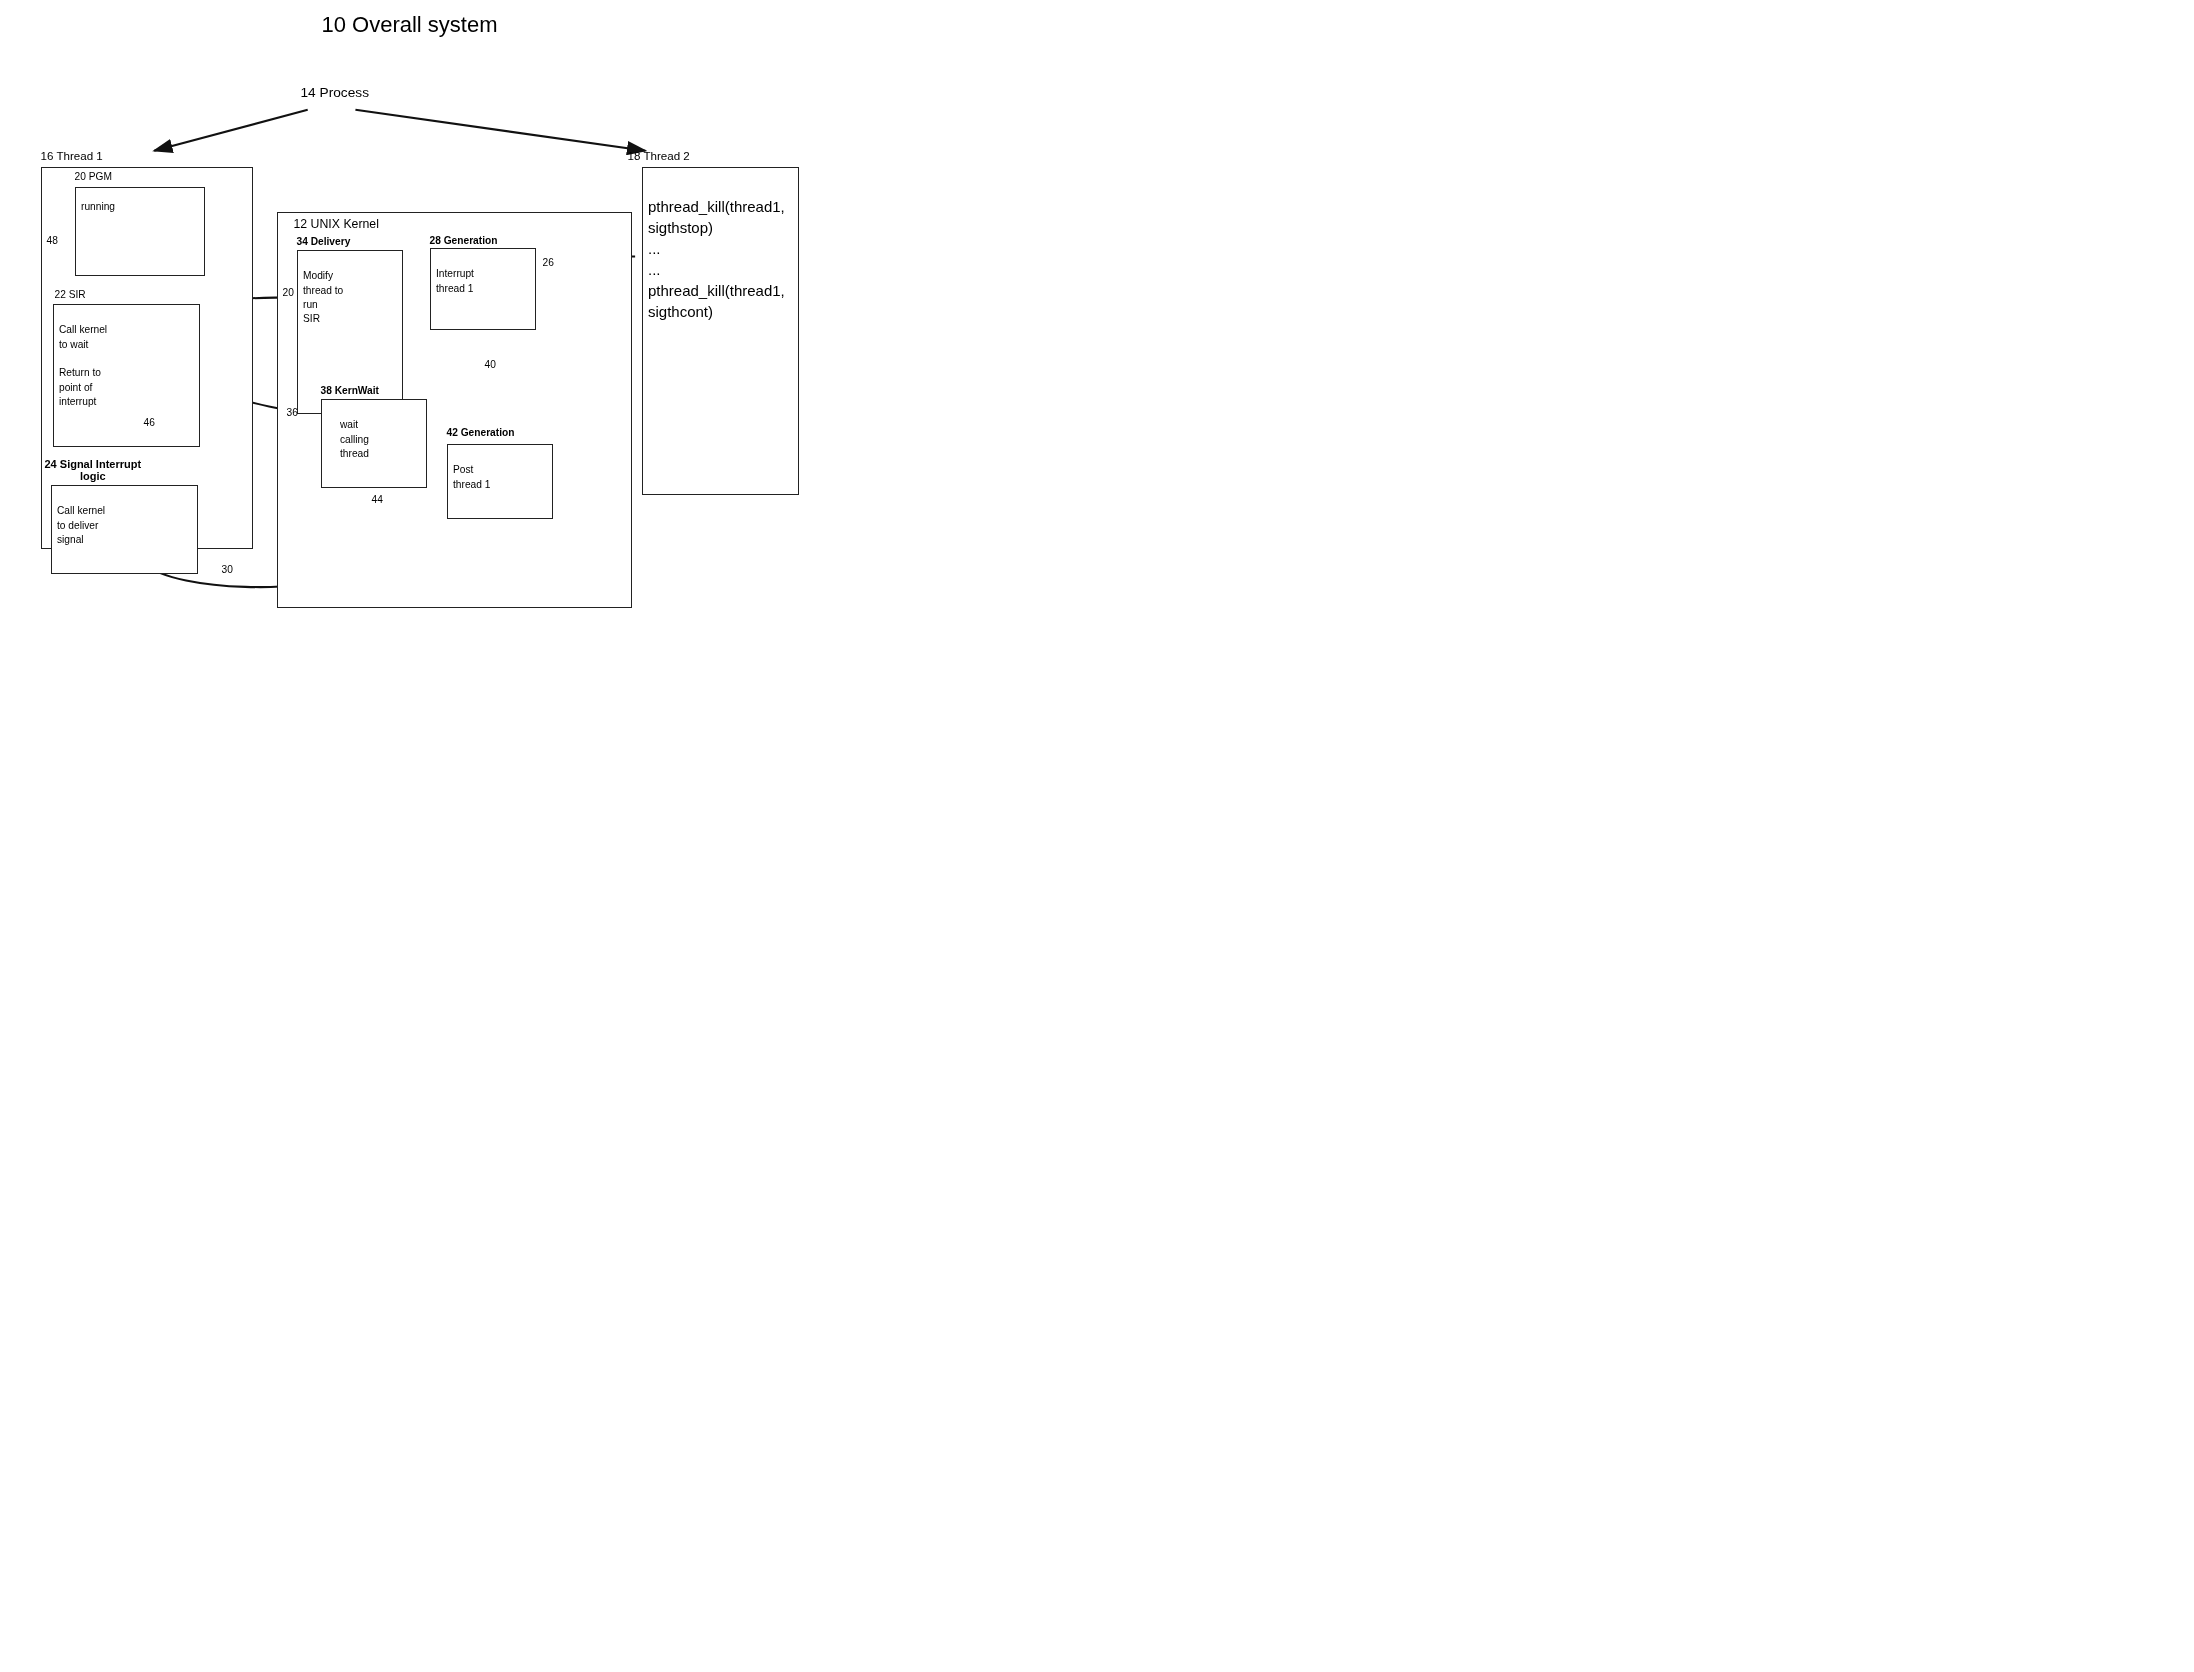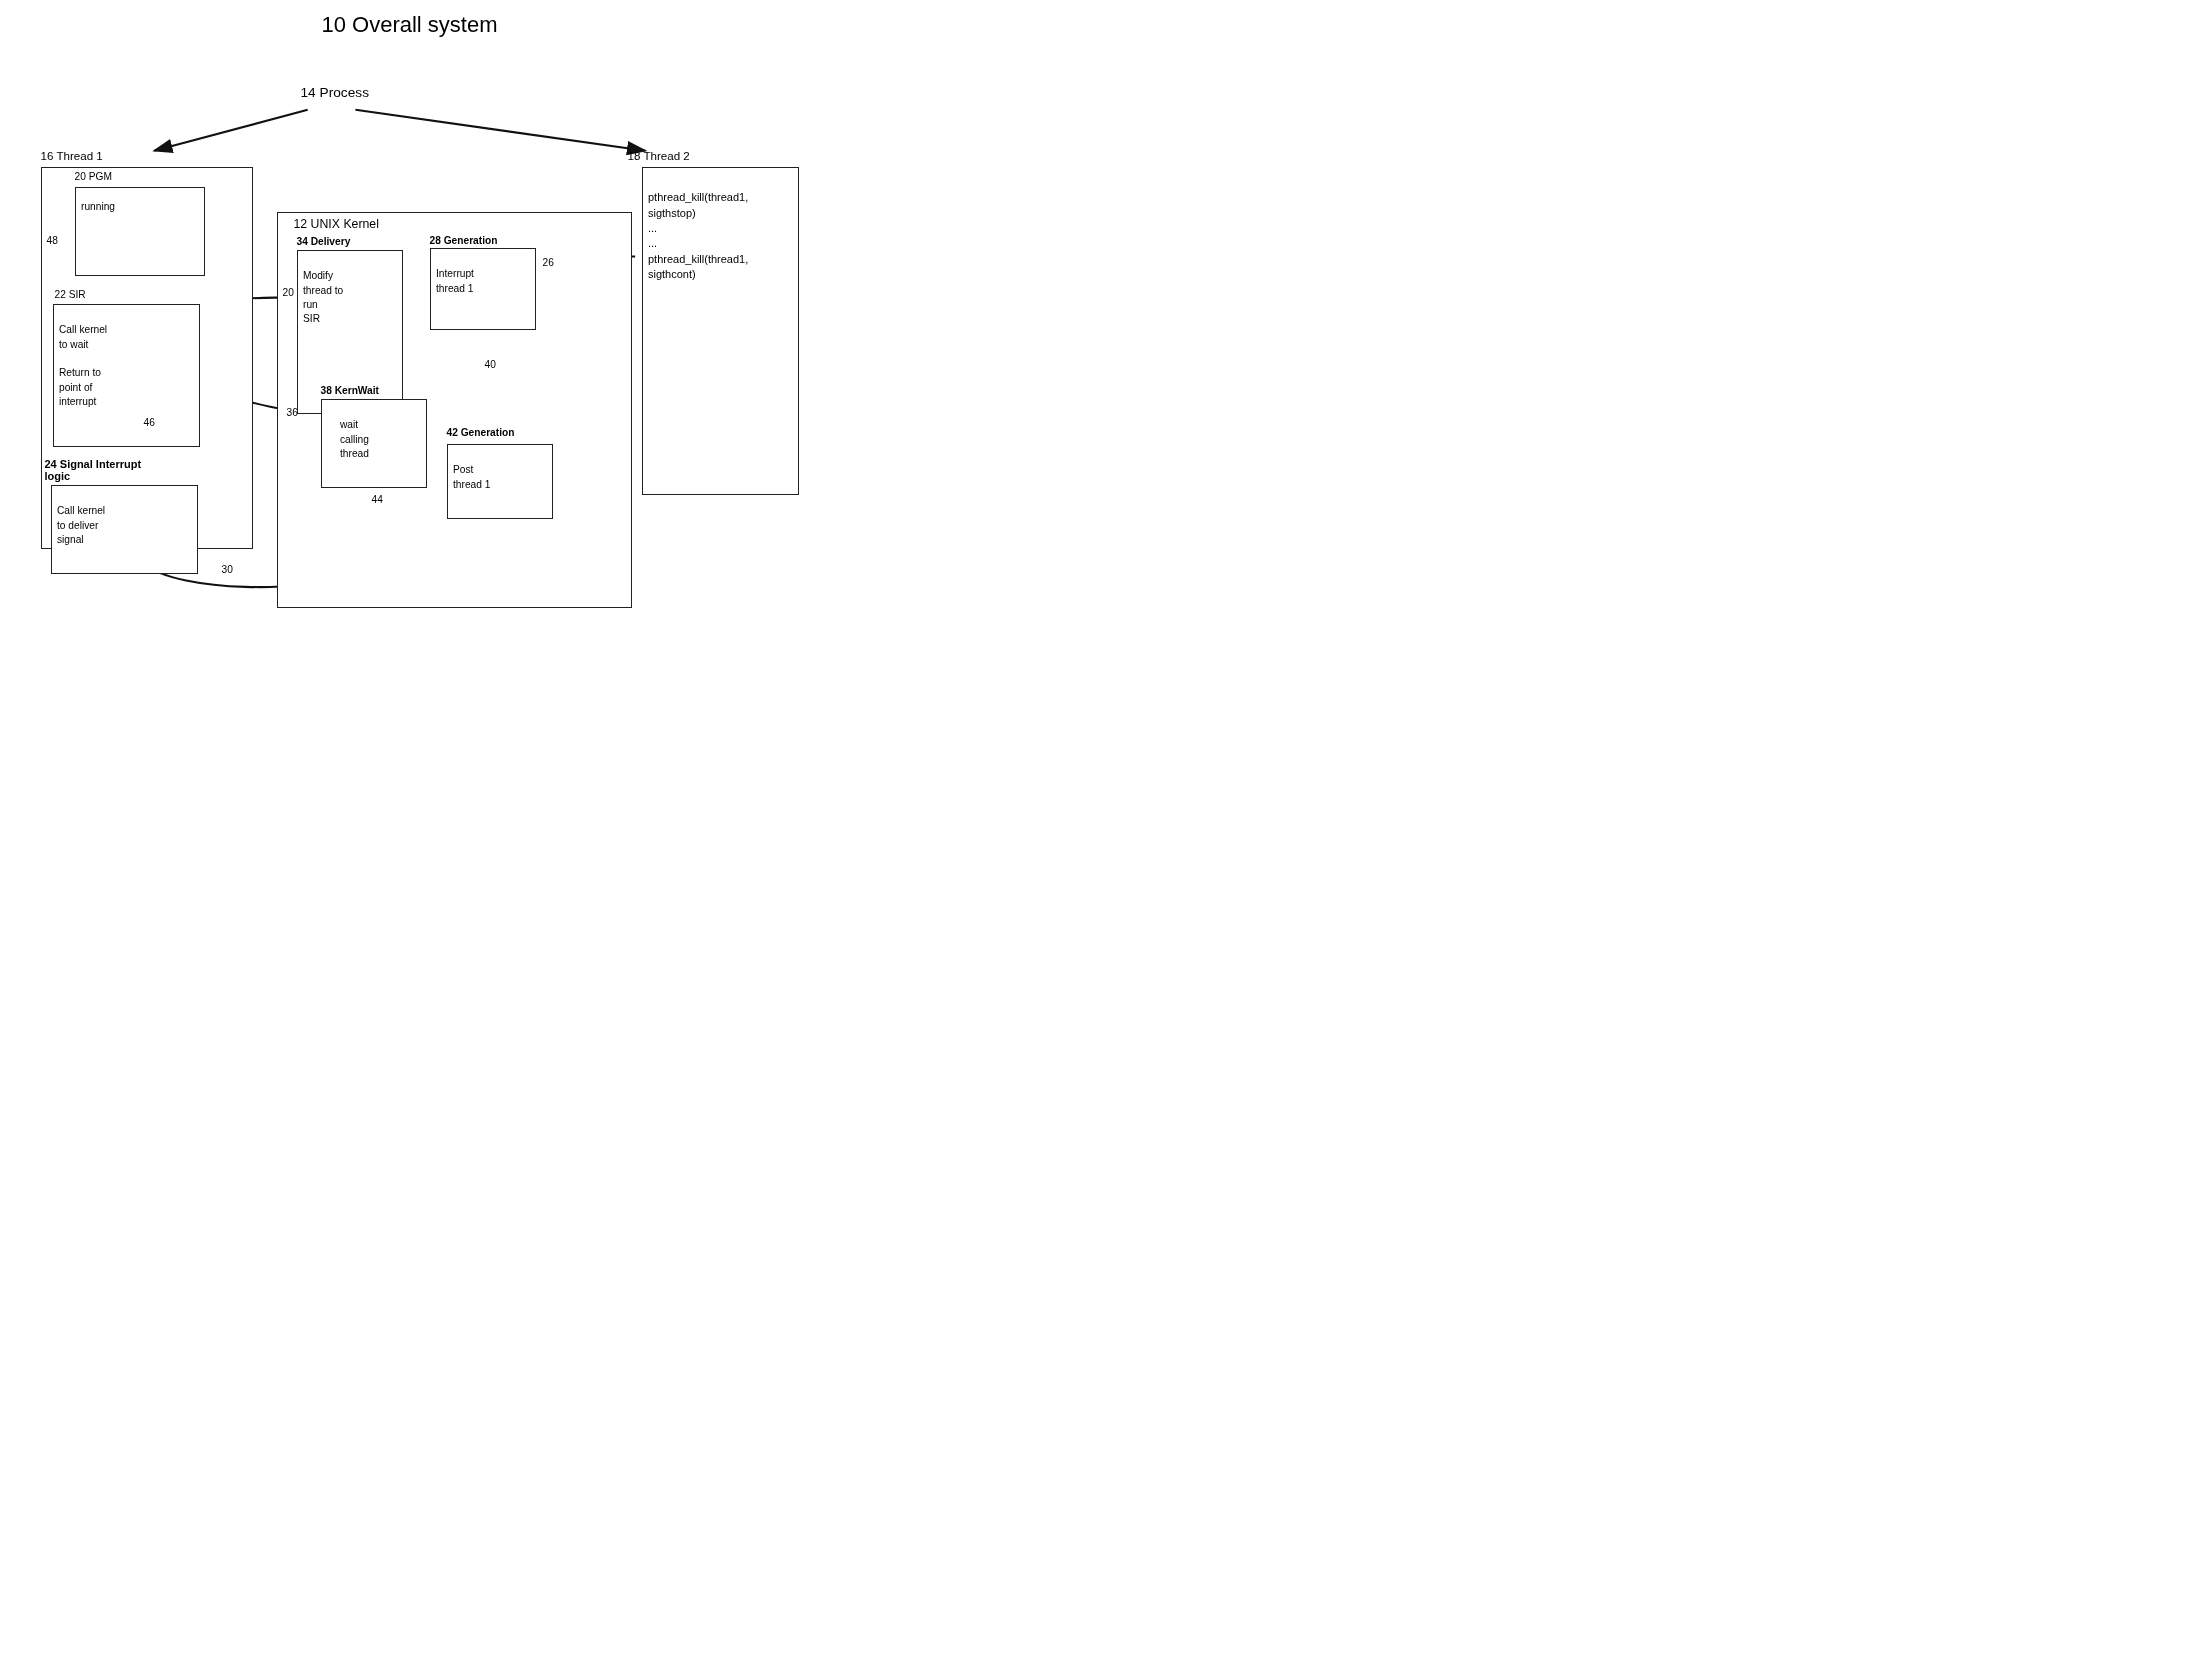--- a/index.html
+++ b/index.html
@@ -23,20 +23,21 @@
       height: 573px;
       margin: 0 auto;
     }
     .box {
       position: absolute;
       border: 1.4px solid #222;
       background: #fff;
     }
     .box-label-bold {
       font-weight: bold;
+      text-align: center;
     }
     
     .label {
       position: absolute;
       font-size: 10.2px;
       white-space: nowrap;
     }
     
     .num {
       position: absolute;
@@ -193,21 +194,21 @@
   <div class="box" style="left:440px; top:399px; width:106px; height:75px;">
     <div class="inner-text" style="white-space:pre-line;">
       <span>Post
 thread 1</span>
     </div>
   </div>
 
   <div class="num" style="left:365px; top:449px;">44</div>
 
   <div class="box" style="left:635px; top:122px; width:157px; height:328px;">
-    <div class="inner-text" style="white-space:pre-line; font-size:11px; padding-top:6.8px;">
+    <div class="inner-text" style="white-space:pre-line; font-size:15px; padding-top:6.8px;">
       <span>pthread_kill(thread1,
 sigthstop)
 ...
 ...
 pthread_kill(thread1,
 sigthcont)</span>
     </div>
   </div>
 
 </div>

